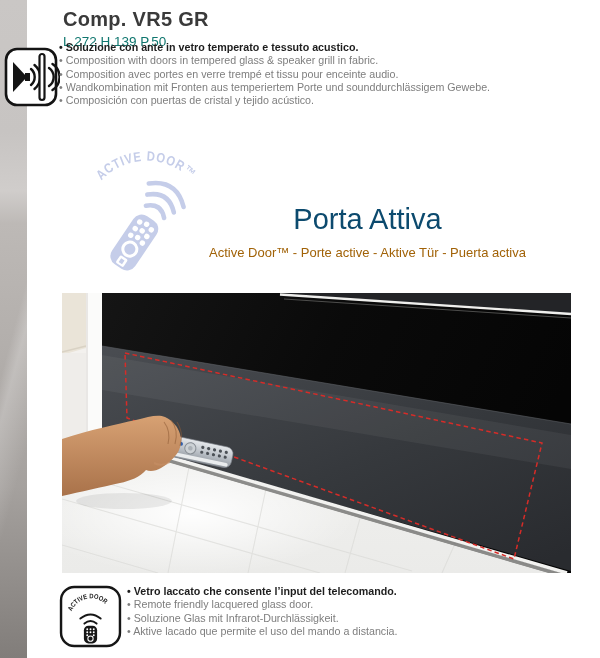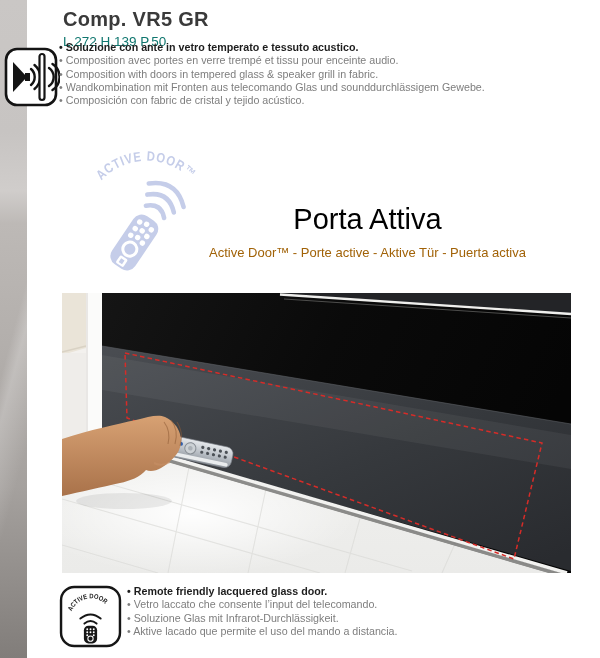--- a/index.html
+++ b/index.html
@@ -21,21 +21,21 @@
   ul.bullets li:first-child{font-weight:bold;color:#1d1d1d;}
   .top-bullets{position:absolute;left:59px;top:41px;}
   .bottom-bullets{position:absolute;left:127px;top:585px;}
   
   .speaker-box{position:absolute;left:4px;top:46px;}
   .badge-box{position:absolute;left:59px;top:585px;}
   
   .logo{position:absolute;left:78px;top:136px;}
   
   .heading-block{position:absolute;left:140px;top:203px;width:455px;text-align:center;}
-  .heading{font-size:29px;font-weight:400;color:#000000;margin:0;}
+  .heading{font-size:29px;font-weight:400;color:#0c4a6e;margin:0;}
   .subheading{font-size:13px;color:#a16207;margin:9px 0 0 0;}
   
   .photo{position:absolute;left:62px;top:293px;width:509px;height:280px;}
 </style>
 </head>
 <body>
 
 <div class="page">
 
   <div class="wall-strip"></div>
@@ -55,24 +55,24 @@
         <path d="M 30.5,19 A 15.5 15.5 0 0 1 30.5,43"></path>
         <path d="M 45,22 A 11 11 0 0 1 45,40"></path>
         <path d="M 48.5,18 A 15.5 15.5 0 0 1 48.5,44"></path>
       </g>
       <rect x="35.5" y="8" width="5" height="46" rx="2.5" fill="#ffffff" stroke="#141414" stroke-width="2.2"></rect>
     </svg>
   </div>
 
   <ul class="bullets top-bullets">
     <li>Soluzione con ante in vetro temperato e tessuto acustico.</li>
+    <li>Composition with doors in tempered glass &amp; speaker grill in fabric.</li>
     <li>Composition avec portes en verre trempé et tissu pour enceinte audio.</li>
-    <li>Composition with doors in tempered glass &amp; speaker grill in fabric.</li>
-    <li>Wandkombination mit Fronten aus telecomando Glas und sounddurchlässigem Gewebe.</li>
-    <li>Composición con fabric de cristal y tejido acústico.</li>
+    <li>Wandkombination mit Fronten aus temperiertem Porte und sounddurchlässigem Gewebe.</li>
+    <li>Composición con puertas de cristal y tejido acústico.</li>
   </ul>
 
   <div class="logo">
     <svg width="156" height="150" viewBox="0 0 156 150">
       <defs>
         <path id="arcPath" d="M 22,46 A 62 62 0 0 1 120,52" fill="none"></path>
       </defs>
       <text font-size="13.5" font-weight="bold" letter-spacing="1" fill="#c5cde9" font-family="Liberation Sans, sans-serif">
         <textPath href="#arcPath" startOffset="2" textLength="100" lengthAdjust="spacingAndGlyphs">ACTIVE DOOR™</textPath>
       </text>
@@ -246,19 +246,19 @@
           <circle cx="31" cy="46.5" r=".95"></circle>
           <circle cx="34.2" cy="46.5" r=".95"></circle>
         <circle cx="27.8" cy="49.5" r=".95"></circle>
           <circle cx="34.2" cy="49.5" r=".95"></circle>
       </g>
       <circle cx="31" cy="52.8" r="2.6" fill="none" stroke="#ffffff" stroke-width="1"></circle>
     </svg>
   </div>
 
   <ul class="bullets bottom-bullets">
+    <li>Vetro laccato che consente l’input del telecomando.</li>
     <li>Remote friendly lacquered glass door.</li>
-    <li>Vetro laccato che consente l’input del telecomando.</li>
     <li>Soluzione Glas mit Infrarot-Durchlässigkeit.</li>
     <li>Aktive lacado que permite el uso del mando a distancia.</li>
   </ul>
 
 </div>
 
 </body></html>

